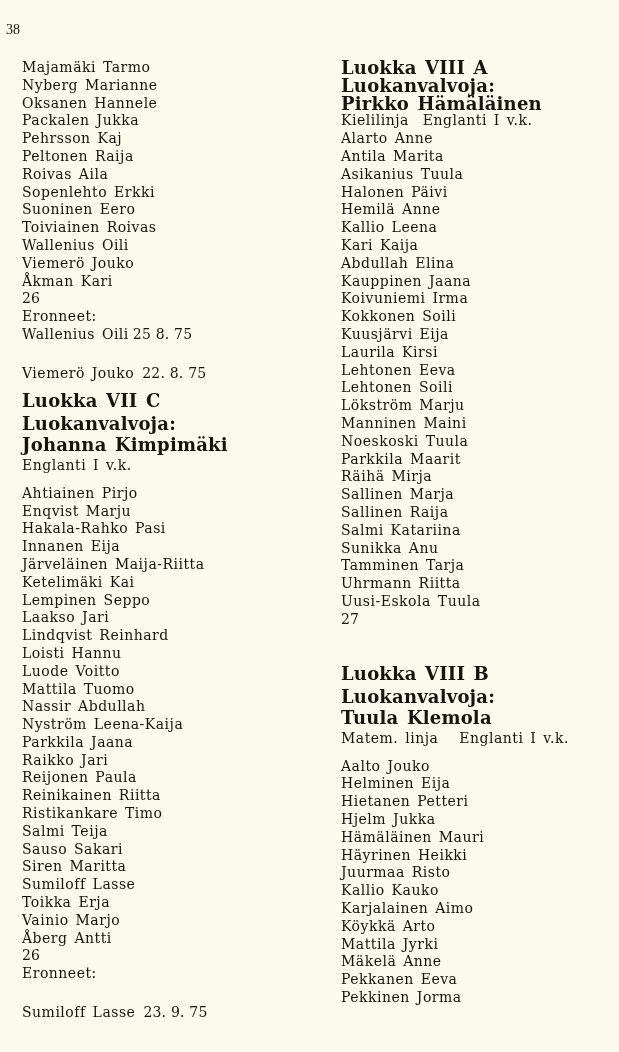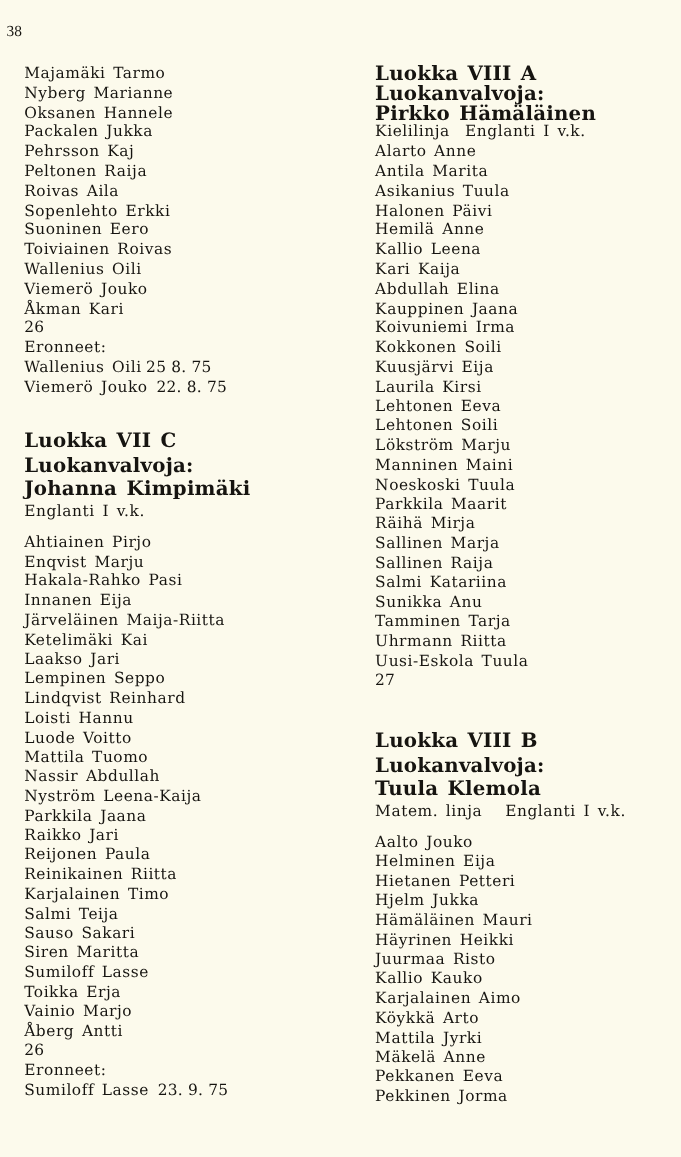--- a/index.html
+++ b/index.html
@@ -46,21 +46,21 @@
       letter-spacing: 0.2px;
     }
     .gap-s { height: 6px; }
     .gap-m { height: 10px; }
     .date {
       display: inline-block;
       margin-left: 4px;
       letter-spacing: 0.2px;
       word-spacing: 0;
     }
-    .date.tight { margin-left: 8px; }
+    .date.tight { margin-left: 8px; margin-top: 21px; }
   </style>
 </head>
 <body>
 
 <div class="page-number">38</div>
 
 <div class="col col-left">
   <div id="left-continued">
       <div class="line">Majamäki Tarmo</div>
       <div class="line">Nyberg Marianne</div>
@@ -96,33 +96,33 @@
     <div class="gap-s" style="height:3px"></div>
     <div class="line">Englanti I v.k.</div>
     <div class="gap-m"></div>
     <div id="vii-c-students">
         <div class="line">Ahtiainen Pirjo</div>
         <div class="line">Enqvist Marju</div>
         <div class="line">Hakala-Rahko Pasi</div>
         <div class="line">Innanen Eija</div>
         <div class="line">Järveläinen Maija-Riitta</div>
         <div class="line">Ketelimäki Kai</div>
+        <div class="line">Lempinen Seppo</div>
         <div class="line">Laakso Jari</div>
-        <div class="line">Lempinen Seppo</div>
         <div class="line">Lindqvist Reinhard</div>
         <div class="line">Loisti Hannu</div>
         <div class="line">Luode Voitto</div>
         <div class="line">Mattila Tuomo</div>
         <div class="line">Nassir Abdullah</div>
         <div class="line">Nyström Leena-Kaija</div>
         <div class="line">Parkkila Jaana</div>
         <div class="line">Raikko Jari</div>
         <div class="line">Reijonen Paula</div>
         <div class="line">Reinikainen Riitta</div>
-        <div class="line">Karjalainen Timo</div>
+        <div class="line">Ristikankare Timo</div>
         <div class="line">Salmi Teija</div>
         <div class="line">Sauso Sakari</div>
         <div class="line">Siren Maritta</div>
         <div class="line">Sumiloff Lasse</div>
         <div class="line">Toikka Erja</div>
         <div class="line">Vainio Marjo</div>
         <div class="line">Åberg Antti</div>
       </div>
     <div class="line bold">26</div>
     <div class="line">Eronneet:</div>

